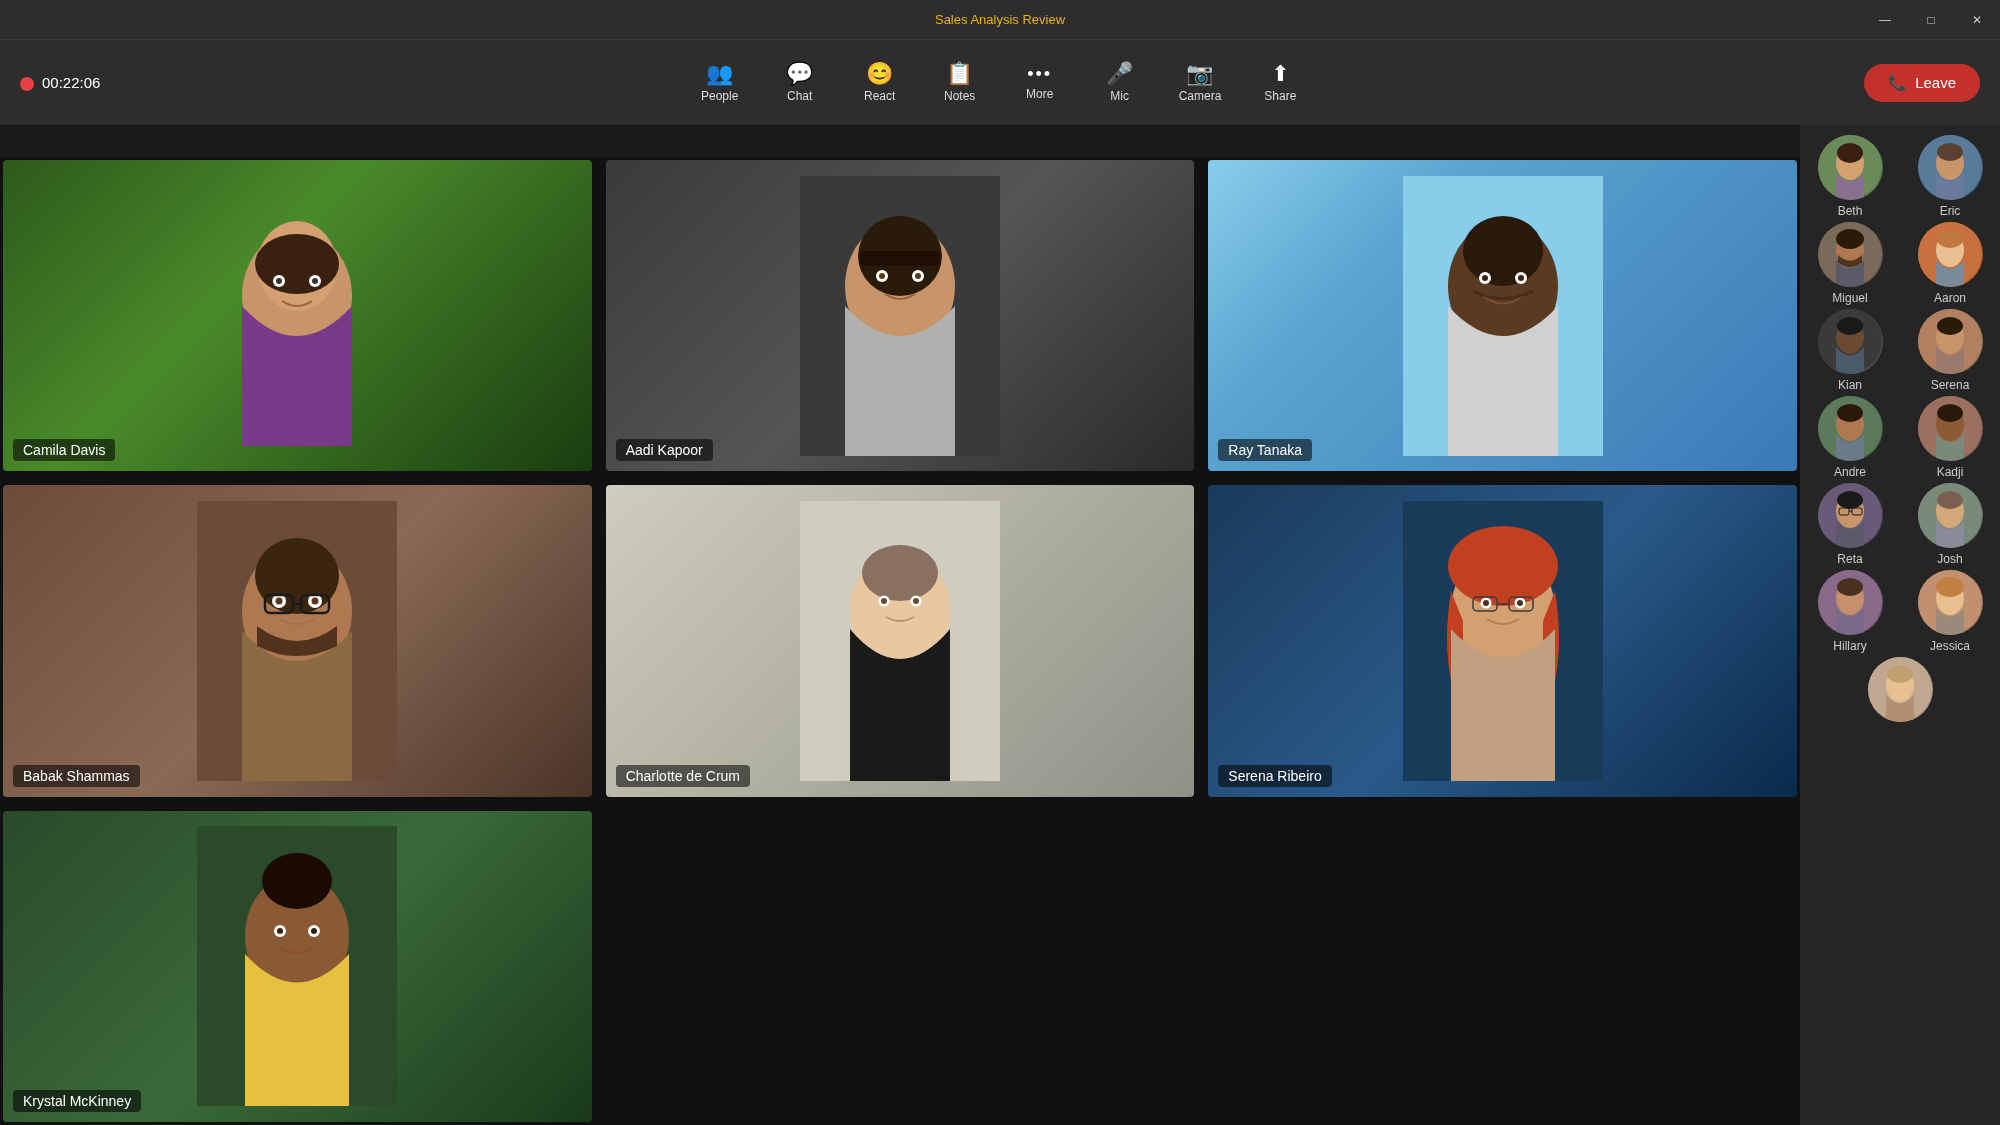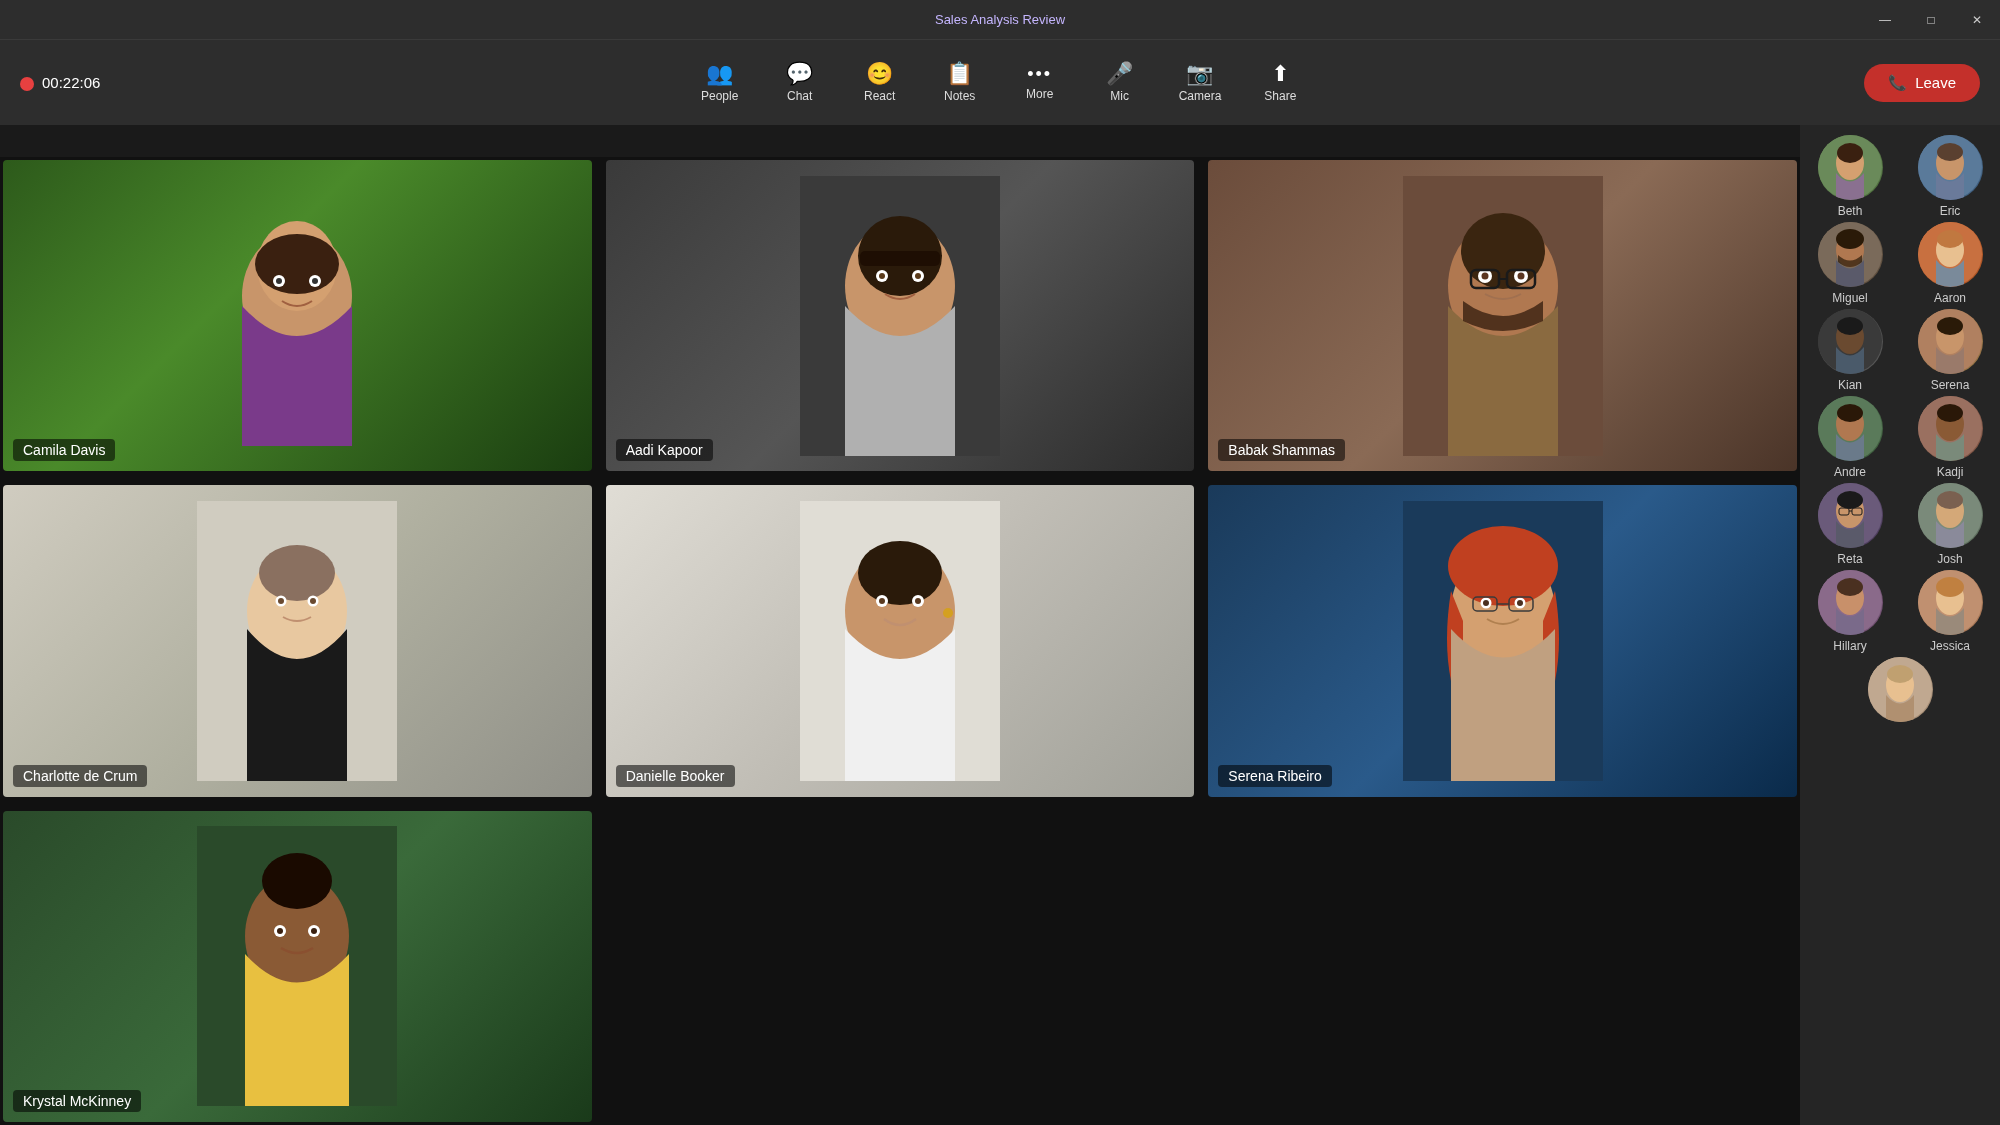--- a/index.html
+++ b/index.html
@@ -18,21 +18,21 @@
       height: 40px;
       background: #2d2d2d;
       display: flex;
       align-items: center;
       justify-content: center;
       position: relative;
       border-bottom: 1px solid #3a3a3a;
     }
     #title-bar .title {
       font-size: 13px;
-      color: #c4b5fd;
+      color: #eab308;
     }
     #title-bar .window-controls {
       position: absolute;
       right: 0;
       top: 0;
       display: flex;
       height: 100%;
     }
     .win-btn {
       width: 46px;
@@ -314,20 +314,37 @@
           <circle cx="118" cy="100" r="6" fill="#fff"></circle>
           <circle cx="82" cy="100" r="3" fill="#5a3a1a"></circle>
           <circle cx="118" cy="100" r="3" fill="#5a3a1a"></circle>
           <path d="M 85 118 Q 100 128 115 118" stroke="#a06040" stroke-width="2" fill="none"></path>
           <rect x="60" y="75" width="80" height="15" rx="5" fill="#1a0a00" opacity="0.7"></rect>
         </svg>
       </div>
       <div class="name-tag">Aadi Kapoor</div>
     </div>
 
+    <div class="video-cell vid-ray">
+      <div class="avatar-shape">
+        <svg width="200" height="280" viewBox="0 0 200 280">
+          <rect width="200" height="280" fill="#87CEEB"></rect>
+          <ellipse cx="100" cy="110" rx="55" ry="65" fill="#5a3a20"></ellipse>
+          <ellipse cx="100" cy="75" rx="40" ry="35" fill="#2a1a0a"></ellipse>
+          <path d="M 45 130 Q 100 190 155 130 L 155 280 L 45 280 Z" fill="#d0d0d0"></path>
+          <circle cx="82" cy="102" r="6" fill="#fff"></circle>
+          <circle cx="118" cy="102" r="6" fill="#fff"></circle>
+          <circle cx="82" cy="102" r="3" fill="#3a2010"></circle>
+          <circle cx="118" cy="102" r="3" fill="#3a2010"></circle>
+          <path d="M 80 120 Q 100 135 120 120" stroke="#7a5030" stroke-width="2" fill="none"></path>
+          <path d="M 70 115 Q 100 130 130 115" stroke="#3a2010" stroke-width="3" fill="none" opacity="0.5"></path>
+        </svg>
+      </div>
+      <div class="name-tag">Ray Tanaka</div>
+    </div>
 
     <div class="video-cell vid-babak">
       <div class="avatar-shape">
         <svg width="200" height="280" viewBox="0 0 200 280">
           <rect width="200" height="280" fill="#6b4c3b"></rect>
           <ellipse cx="100" cy="110" rx="55" ry="65" fill="#b07850"></ellipse>
           <ellipse cx="100" cy="75" rx="42" ry="38" fill="#3a2510"></ellipse>
           <path d="M 45 130 Q 100 190 155 130 L 155 280 L 45 280 Z" fill="#8a6a40"></path>
           <circle cx="82" cy="100" r="7" fill="#fff"></circle>
           <circle cx="118" cy="100" r="7" fill="#fff"></circle>
@@ -355,38 +372,20 @@
           <circle cx="84" cy="100" r="5.5" fill="#fff"></circle>
           <circle cx="116" cy="100" r="5.5" fill="#fff"></circle>
           <circle cx="84" cy="100" r="3" fill="#6a4a30"></circle>
           <circle cx="116" cy="100" r="3" fill="#6a4a30"></circle>
           <path d="M 86 116 Q 100 124 114 116" stroke="#c09070" stroke-width="2" fill="none"></path>
         </svg>
       </div>
       <div class="name-tag">Charlotte de Crum</div>
     </div>
 
-    <div class="video-cell vid-danielle">
-      <div class="avatar-shape">
-        <svg width="200" height="280" viewBox="0 0 200 280">
-          <rect width="200" height="280" fill="#e0ddd5"></rect>
-          <ellipse cx="100" cy="110" rx="55" ry="65" fill="#c8956a"></ellipse>
-          <ellipse cx="100" cy="72" rx="42" ry="32" fill="#2a1a0a"></ellipse>
-          <path d="M 45 128 Q 100 188 155 128 L 155 280 L 45 280 Z" fill="#f0f0f0"></path>
-          <circle cx="82" cy="100" r="6" fill="#fff"></circle>
-          <circle cx="118" cy="100" r="6" fill="#fff"></circle>
-          <circle cx="82" cy="100" r="3" fill="#5a3a20"></circle>
-          <circle cx="118" cy="100" r="3" fill="#5a3a20"></circle>
-          <path d="M 84 118 Q 100 130 116 118" stroke="#c09070" stroke-width="2.5" fill="none"></path>
-
-          <circle cx="148" cy="112" r="5" fill="#d4a020"></circle>
-        </svg>
-      </div>
-      <div class="name-tag">Danielle Booker</div>
-    </div>
 
 
     <div class="video-cell vid-serena">
       <div class="avatar-shape">
         <svg width="200" height="280" viewBox="0 0 200 280">
           <rect width="200" height="280" fill="#1a3a5a"></rect>
           <ellipse cx="100" cy="110" rx="52" ry="62" fill="#d4a070"></ellipse>
 
           <ellipse cx="100" cy="65" rx="55" ry="40" fill="#c04020"></ellipse>
           <path d="M 48 90 Q 40 140 48 180 L 60 180 L 60 120 Z" fill="#c04020"></path>

